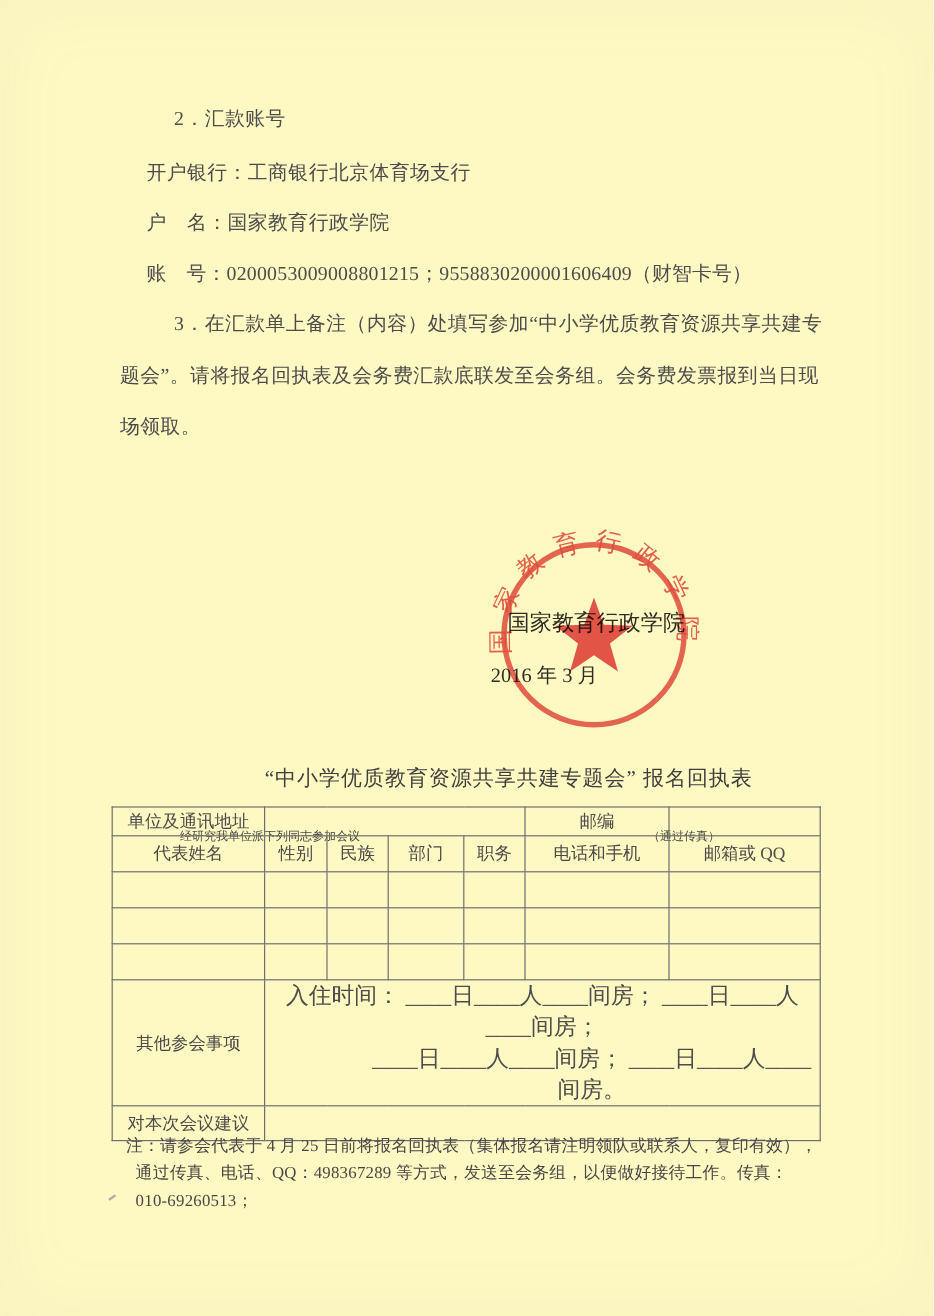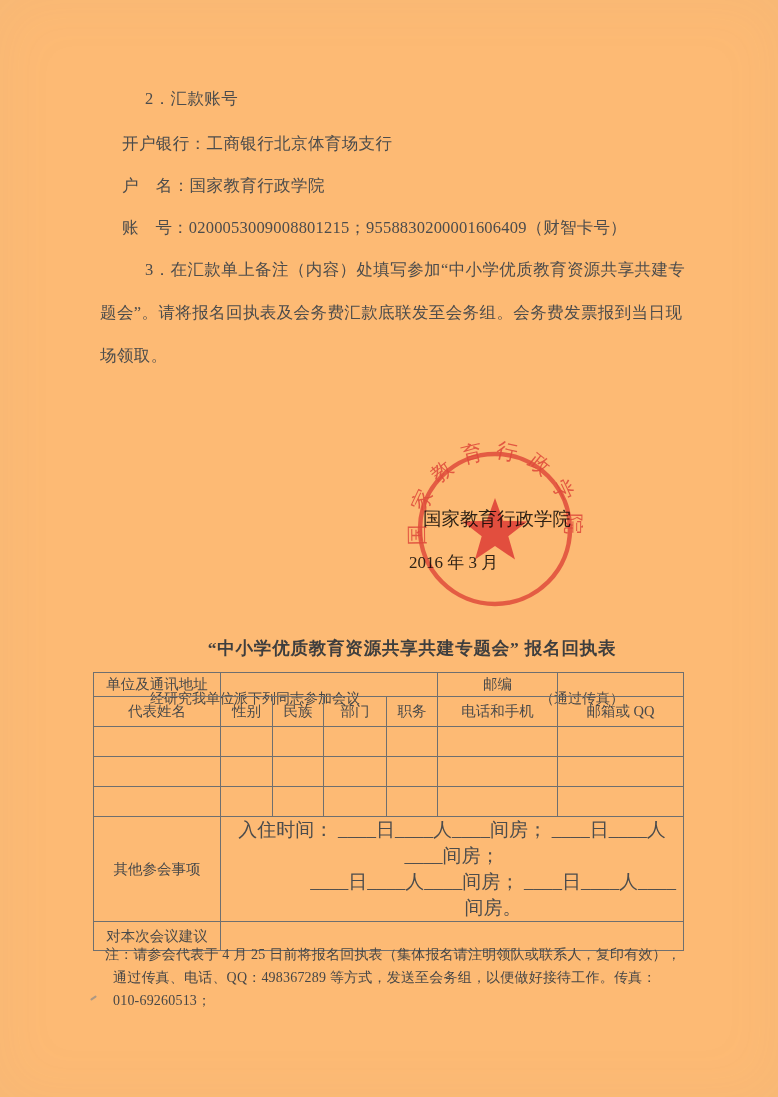--- a/index.html
+++ b/index.html
@@ -1,38 +1,38 @@
 <!DOCTYPE html>
 <html><head>
 <meta charset="utf-8">
 <style>
   html,body{margin:0;padding:0;}
   .page{
     position:relative;
     width:778px;height:1097px;
-    background:#fdba74;
+    background:#fef9c3;
     box-shadow:inset 0 0 60px rgba(150,150,140,0.07);
     overflow:hidden;
     font-family:"Liberation Serif","DejaVu Serif",serif;
     color:#4a4a4a;
   }
   .line{position:absolute;white-space:nowrap;font-size:16.5px;letter-spacing:0.4px;color:#4c4c4c;}
   .digits{letter-spacing:0.2px;}
   
   .seal-svg{position:absolute;left:407px;top:441px;z-index:1;}
   .seal-arc-text{font-size:21px;letter-spacing:11px;fill:#df4b3b;opacity:0.88;
     font-family:"Liberation Serif","DejaVu Serif",serif;}
   .sig-org{position:absolute;left:409px;top:506px;width:176px;text-align:center;
     font-size:18.5px;color:#2e2e2e;z-index:2;mix-blend-mode:multiply;white-space:nowrap;}
   .sig-date{position:absolute;left:409px;top:551px;width:176px;text-align:left;
     font-size:17px;color:#2e2e2e;z-index:2;mix-blend-mode:multiply;white-space:nowrap;}
   
-  .form-title{position:absolute;left:92px;top:636px;width:640px;text-align:center;
-    font-weight:bold;font-size:17.5px;letter-spacing:0.8px;color:#3e3e3e;white-space:nowrap;}
-  .intro{position:absolute;top:690px;font-size:14px;color:#474747;white-space:nowrap;}
+  .form-title{position:absolute;left:104px;top:636px;width:640px;text-align:center;
+    font-weight:normal;font-size:17.5px;letter-spacing:0.8px;color:#3e3e3e;white-space:nowrap;}
+  .intro{position:absolute;top:690px;font-size:10px;color:#474747;white-space:nowrap;}
   .intro.left{left:150px;}
   .intro.right{left:540px;}
   table.form{
     position:absolute;left:93px;top:672px;width:590px;
     border-collapse:collapse;table-layout:fixed;
     font-size:14.5px;color:#4a4a4a;
   }
   table.form td{
     border:1px solid #6f6f6f;
     text-align:center;vertical-align:middle;

